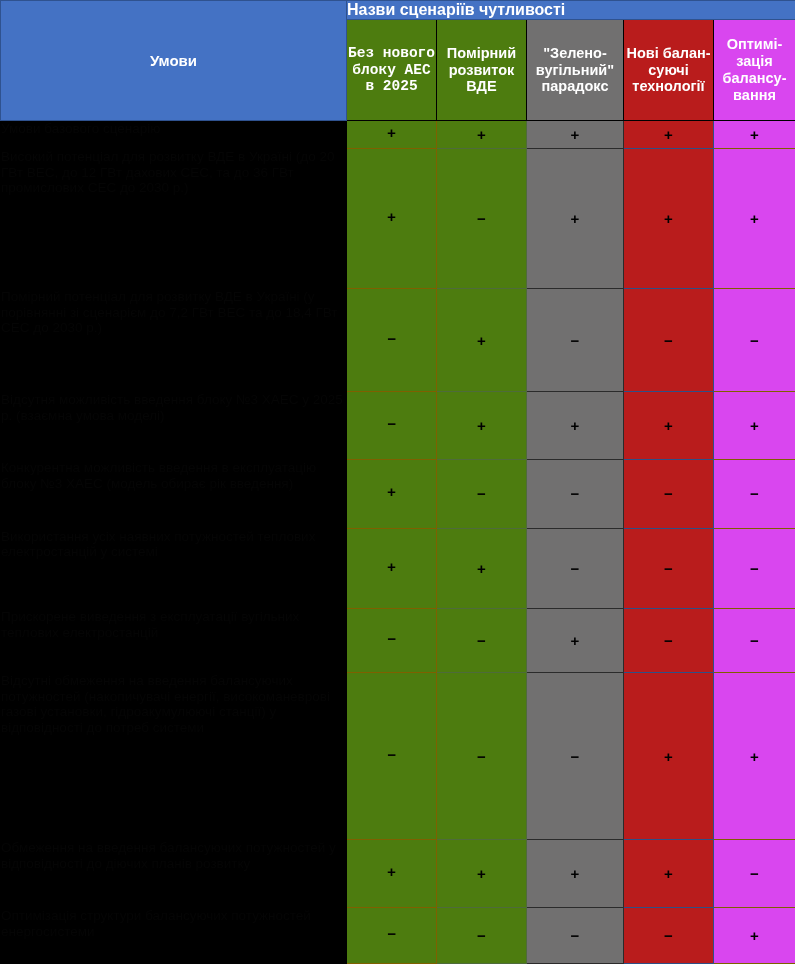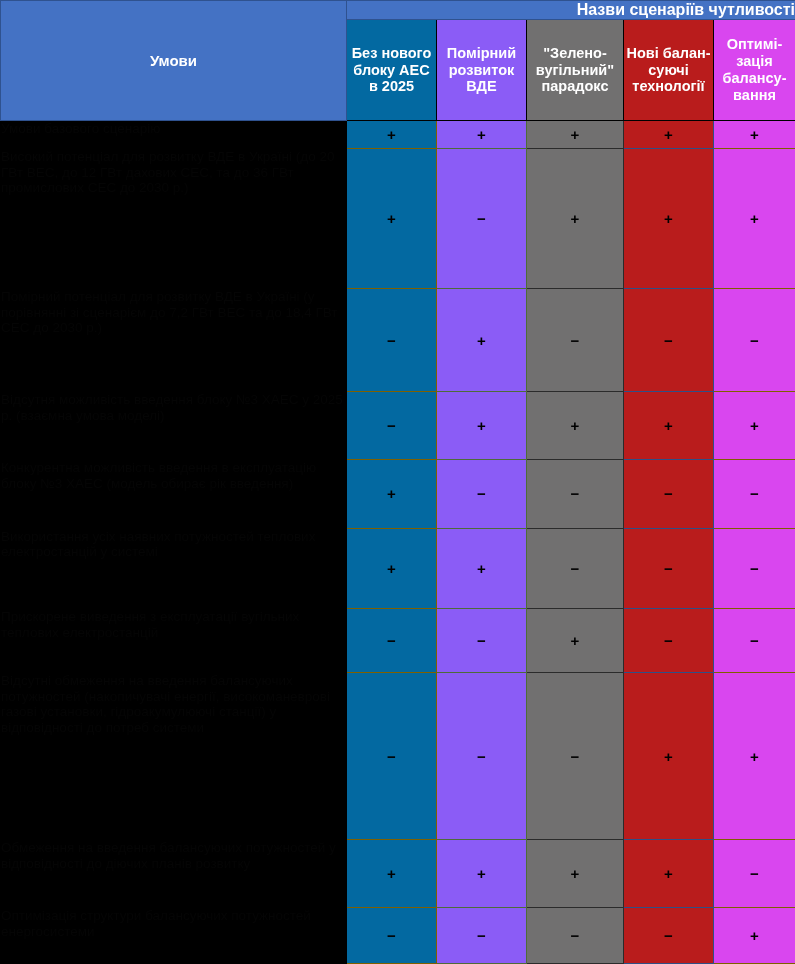--- a/index.html
+++ b/index.html
@@ -9,29 +9,29 @@
          box-sizing:border-box;}
   table.grid{border-collapse:collapse;width:795px;height:964px;table-layout:fixed;}
   table.grid td,table.grid th{padding:0;margin:0;box-sizing:border-box;}
 
   
   .hdr-cond{
     background:#4472C4;color:#FFFFFF;text-align:center;vertical-align:middle;
     font-size:15px;font-weight:bold;border:1px solid #2F528F;
   }
   .hdr-group{
-    background:#4472C4;color:#FFFFFF;text-align:right;vertical-align:middle;
+    background:#4472C4;color:#FFFFFF;text-align:left;vertical-align:middle;
     font-size:16px;font-weight:bold;border:1px solid #2F528F;height:14px;
   }
   .hdr-sc{
     text-align:center;vertical-align:middle;font-size:14.5px;font-weight:bold;
     color:#FFFFFF;line-height:1.16;border:1px solid #000;padding:1px 2px;
   }
-  .sc0{background:#0369a1;}
-  .sc1{background:#8b5cf6;}
+  .sc0{background:#4d7c0f;font-family:Liberation Mono, monospace;}
+  .sc1{background:#4d7c0f;}
   .sc2{background:#717070;}
   .sc3{background:#b91c1c;}
   .sc4{background:#d946ef;}
 
   
   .cond{
     background:#000000;color:#050505;font-size:13.5px;line-height:1.16;
     vertical-align:top;text-align:left;padding:1px 3px 1px 2px;
     border:1px solid #000;overflow:hidden;
   }

